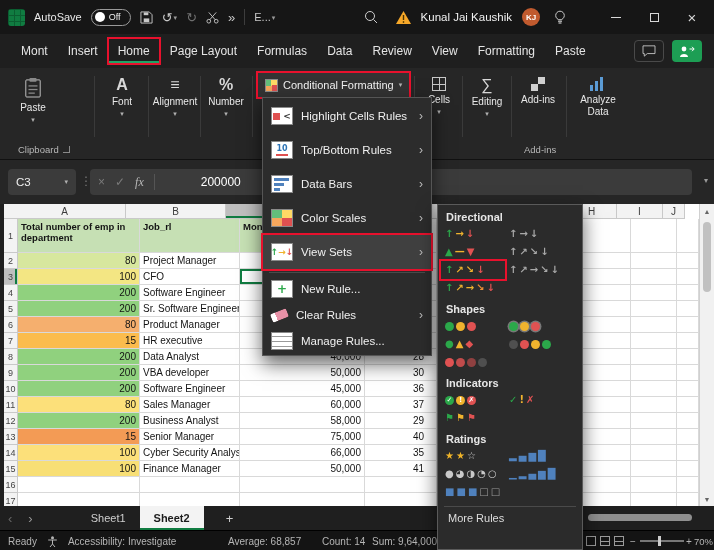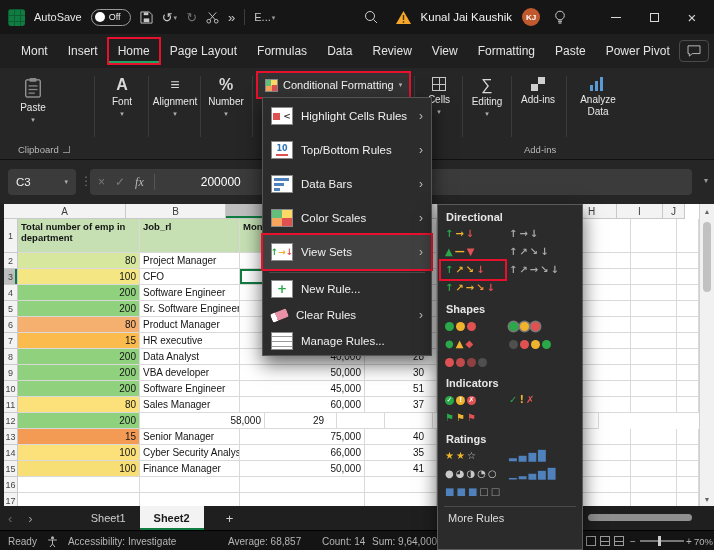--- a/index.html
+++ b/index.html
@@ -243,21 +243,20 @@
         <span class="mtab">Mont</span>
         <span class="mtab">Insert</span>
         <span class="mtab active redbox">Home</span>
         <span class="mtab">Page Layout</span>
         <span class="mtab">Formulas</span>
         <span class="mtab">Data</span>
         <span class="mtab">Review</span>
         <span class="mtab">View</span>
         <span class="mtab">Formatting</span>
         <span class="mtab">Paste</span>
-        <span class="mtab">Power Pivot</span>
       </div>
     <div class="mb-right">
       <span class="commentbtn">
         <svg width="14" height="12" viewBox="0 0 16 14">
             <path d="M1 1h14v9H6l-3.5 3V10H1z" stroke="#cfcfcf" fill="none"></path>
           </svg>
       </span>
       <span class="sharebtn">
         <svg width="16" height="13" viewBox="0 0 16 13">
             <circle cx="5" cy="4" r="2.4" fill="#fff"></circle>
@@ -494,21 +493,21 @@
             <span class="cell c6" style="width: 48px;"></span>
             <span class="cell c7" style="width: 50px;"></span>
             <span class="cell c8" style="width: 46px;"></span>
             <span class="cell c9" style="width: 22px;"></span>
           </div>
           <div class="grow" style="height: 16px;">
             <span class="rhdr">10</span>
             <span class="cell c0" style="width: 122px; background: rgb(144, 209, 126);">200</span>
             <span class="cell c1" style="width: 100px;">Software Engineer</span>
             <span class="cell c2" style="width: 125px;">45,000</span>
-            <span class="cell c3" style="width: 72px;">51</span>
+            <span class="cell c3" style="width: 72px;">36</span>
             <span class="cell c4" style="width: 48px;"></span>
             <span class="cell c5" style="width: 48px;"></span>
             <span class="cell c6" style="width: 48px;"></span>
             <span class="cell c7" style="width: 50px;"></span>
             <span class="cell c8" style="width: 46px;"></span>
             <span class="cell c9" style="width: 22px;"></span>
           </div>
           <div class="grow" style="height: 16px;">
             <span class="rhdr">11</span>
             <span class="cell c0" style="width: 122px; background: rgb(252, 224, 122);">80</span>
@@ -518,20 +517,21 @@
             <span class="cell c4" style="width: 48px;"></span>
             <span class="cell c5" style="width: 48px;"></span>
             <span class="cell c6" style="width: 48px;"></span>
             <span class="cell c7" style="width: 50px;"></span>
             <span class="cell c8" style="width: 46px;"></span>
             <span class="cell c9" style="width: 22px;"></span>
           </div>
           <div class="grow" style="height: 16px;">
             <span class="rhdr">12</span>
             <span class="cell c0" style="width: 122px; background: rgb(144, 209, 126);">200</span>
+            <span class="cell c1" style="width: 100px;">Business Analyst</span>
             <span class="cell c2" style="width: 125px;">58,000</span>
             <span class="cell c3" style="width: 72px;">29</span>
             <span class="cell c4" style="width: 48px;"></span>
             <span class="cell c5" style="width: 48px;"></span>
             <span class="cell c6" style="width: 48px;"></span>
             <span class="cell c7" style="width: 50px;"></span>
             <span class="cell c8" style="width: 46px;"></span>
             <span class="cell c9" style="width: 22px;"></span>
           </div>
           <div class="grow" style="height: 16px;">

